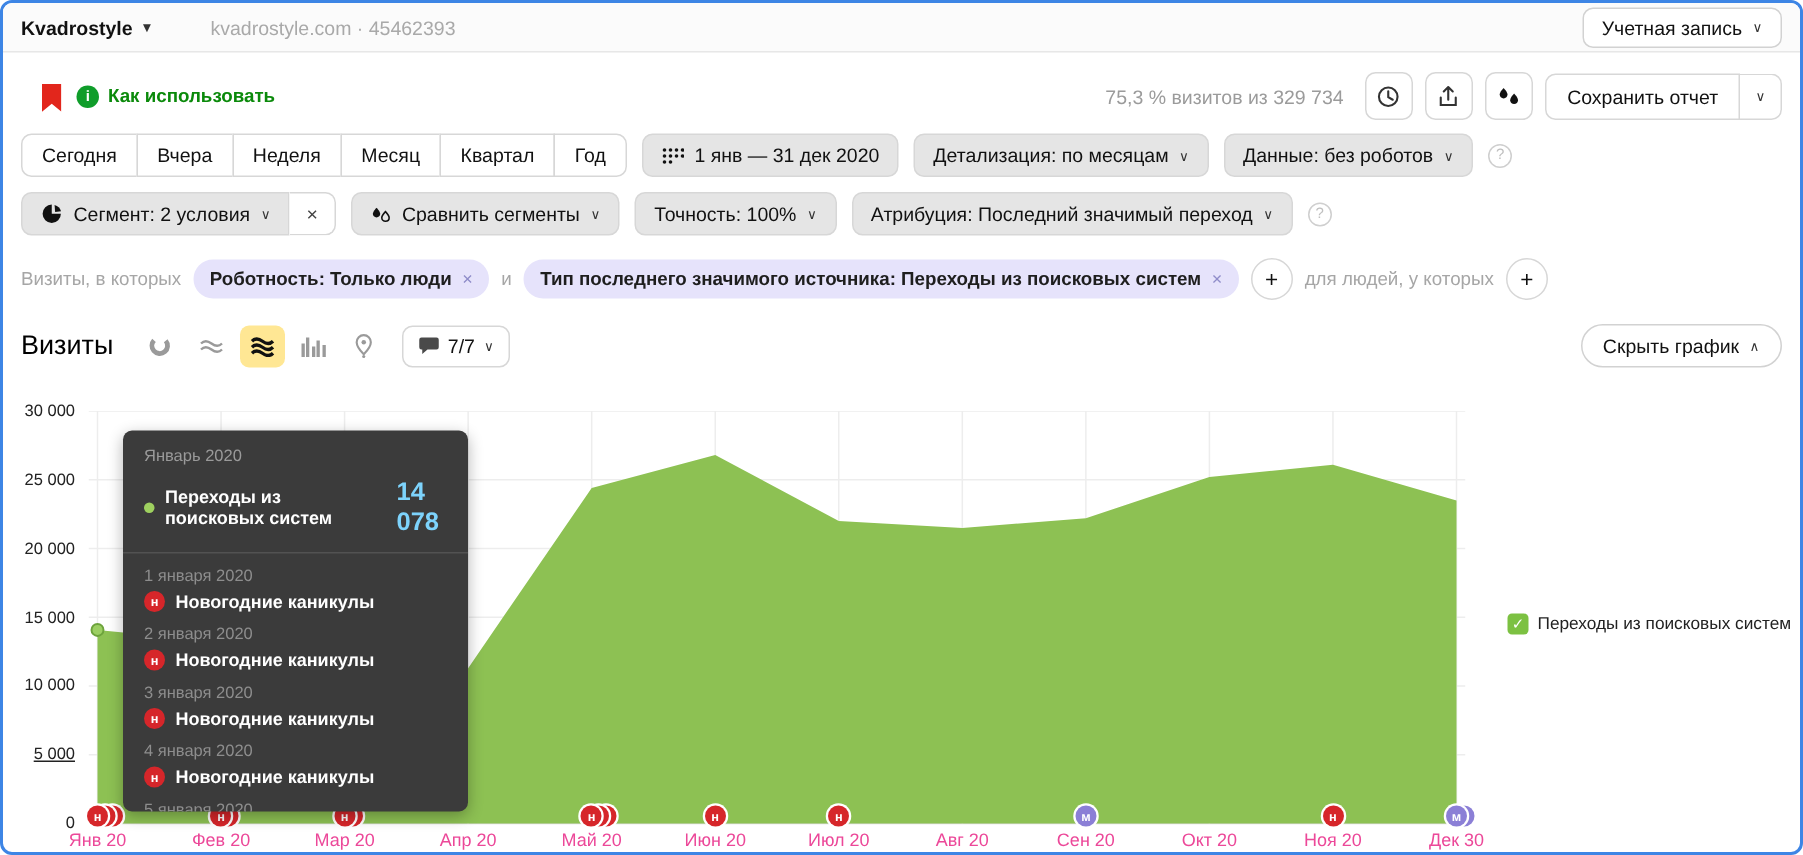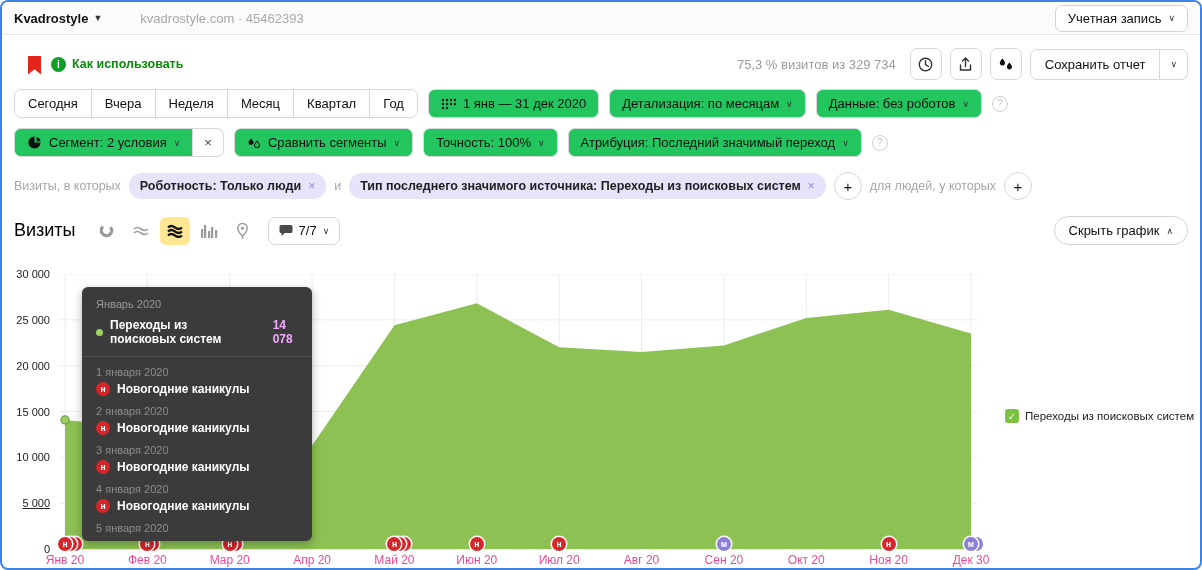--- a/index.html
+++ b/index.html
@@ -28,21 +28,21 @@
   .save-arrow { background:#fff; border:1px solid #d7d7d7; border-left:none; border-radius:0 7px 7px 0; padding:7px 10px; font-size:9px; color:#333; display:flex; align-items:center; }
 
   
   .row { display:flex; align-items:center; gap:10px; padding:0 12px; }
   .row.presets-row { margin-top:9px; }
   .row.segment-row { margin-top:10px; }
   .seg-group { display:flex; }
   .seg-btn { font-size:13px; color:#111; background:#fff; border:1px solid #d7d7d7; padding:6px 13px; margin-left:-1px; }
   .seg-btn:first-child { border-radius:7px 0 0 7px; margin-left:0; }
   .seg-btn:last-child { border-radius:0 7px 7px 0; }
-  .tool-btn { font-size:13px; color:#111; background:#22c55e; border:1px solid #d7d7d7; border-radius:7px; padding:6px 12px; display:flex; align-items:center; gap:7px; }
+  .tool-btn { font-size:13px; color:#111; background:#e5e5e5; border:1px solid #d7d7d7; border-radius:7px; padding:6px 12px; display:flex; align-items:center; gap:7px; }
   .split { display:flex; }
   .split .tool-btn:first-child { border-radius:7px 0 0 7px; }
   .split .x-part { border:1px solid #d7d7d7; border-left:none; border-radius:0 7px 7px 0; background:#fff; padding:6px 11px; font-size:13px; color:#444; }
   .help-dot { width:16px; height:16px; border-radius:50%; border:1px solid #cfcfcf; color:#c0c0c0; font-size:10px; display:flex; align-items:center; justify-content:center; }
 
   
   .chips-row { margin-top:15px; display:flex; align-items:center; gap:8px; padding:0 12px; }
   .muted { font-size:12.5px; color:#a6a6a6; }
   .chip { background:#e6e3fb; border-radius:14px; padding:6px 11px; font-size:12.5px; color:#1e1e1e; font-weight:bold; display:flex; align-items:center; gap:7px; white-space:nowrap; }
   .chip-x { color:#8f8cc9; font-weight:normal; font-size:12px; }
@@ -63,21 +63,21 @@
   .x-label { position:absolute; top:282px; width:64px; text-align:center; font-size:12px; color:#ec4899; }
   .marker { position:absolute; top:266px; width:26px; height:15px; }
   .marker-dot { position:absolute; top:0; width:14px; height:14px; border-radius:50%; color:#fff; font-size:8.5px; font-weight:bold; display:flex; align-items:center; justify-content:center; box-shadow:0 0 0 1.5px #fff; }
 
   
   .tooltip { position:absolute; left:80px; top:16px; width:230px; height:254px; background:#3b3b3b; border-radius:6px; box-shadow:0 3px 10px rgba(0,0,0,.3); padding:11px 14px; z-index:20; overflow:hidden; }
   .tt-month { font-size:11px; color:#9a9a9a; }
   .tt-series-row { display:flex; align-items:center; gap:7px; margin-top:8px; }
   .tt-dot { width:7px; height:7px; border-radius:50%; background:#9ed05f; flex:0 0 auto; }
   .tt-series { font-size:12px; font-weight:bold; color:#fff; }
-  .tt-value { font-size:12px; font-weight:bold; color:#f0abfc; margin-left:23px; }
+  .tt-value { font-size:17px; font-weight:bold; color:#7dd3fc; margin-left:23px; }
   .tt-divider { border-top:1px solid #525252; margin:10px -14px 0 -14px; }
   .tt-date { font-size:11px; color:#8d8d8d; margin-top:9px; }
   .tt-event { display:flex; align-items:center; gap:7px; margin-top:4px; }
   .tt-badge { width:14px; height:14px; border-radius:50%; background:#d6262a; color:#fff; font-size:8.5px; font-weight:bold; display:flex; align-items:center; justify-content:center; flex:0 0 auto; }
   .tt-event-label { font-size:12px; font-weight:bold; color:#fff; }
 
   
   .legend { position:absolute; left:1003px; top:138px; display:flex; align-items:center; gap:6px; }
   .legend-check { width:14px; height:14px; border-radius:3px; background:#7cc142; color:#fff; font-size:10px; display:flex; align-items:center; justify-content:center; }
   .legend-label { font-size:11.5px; color:#222; }

